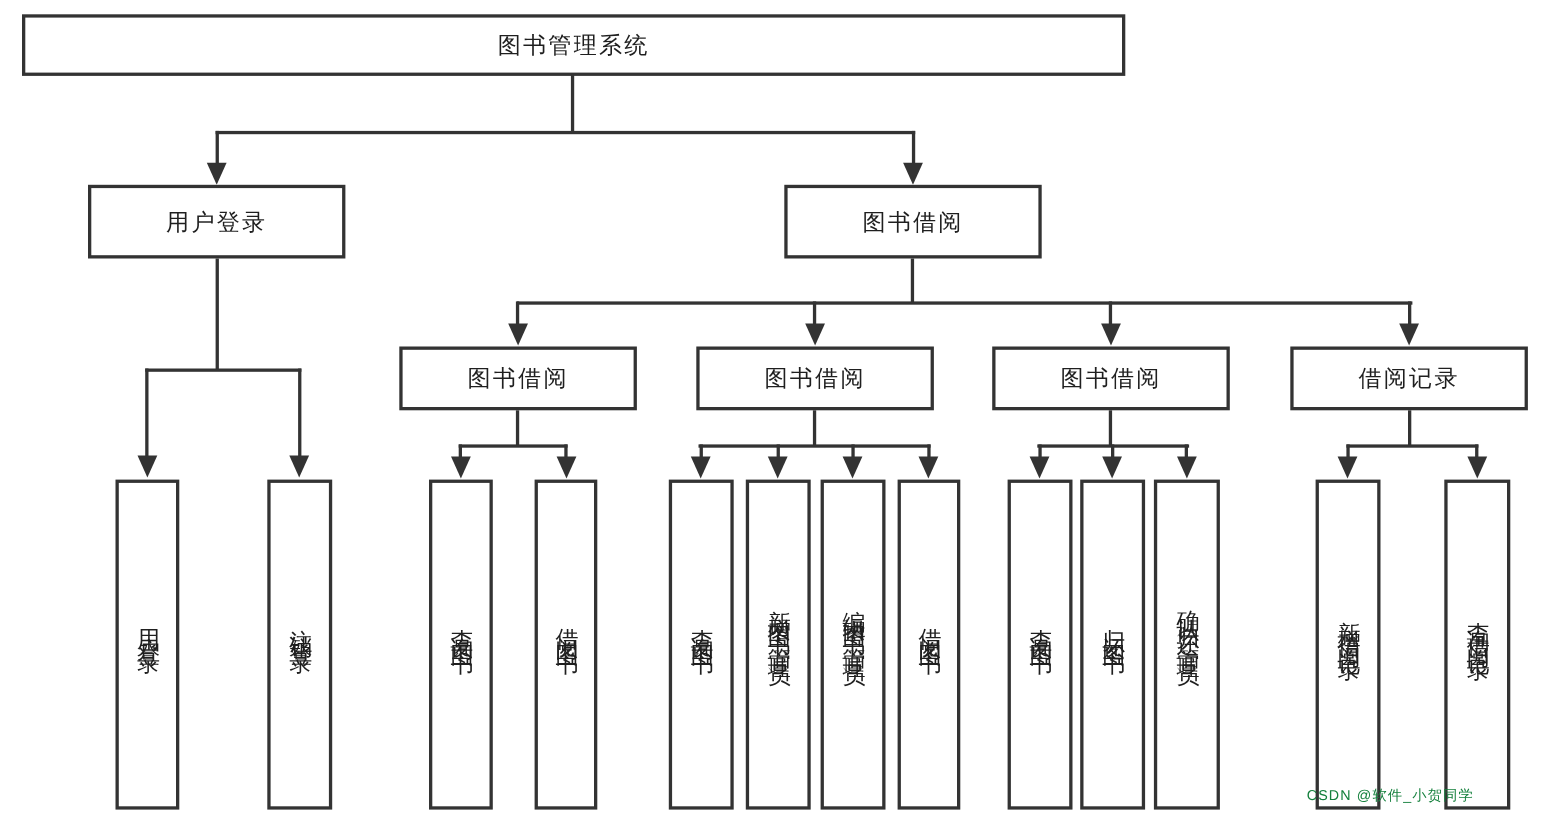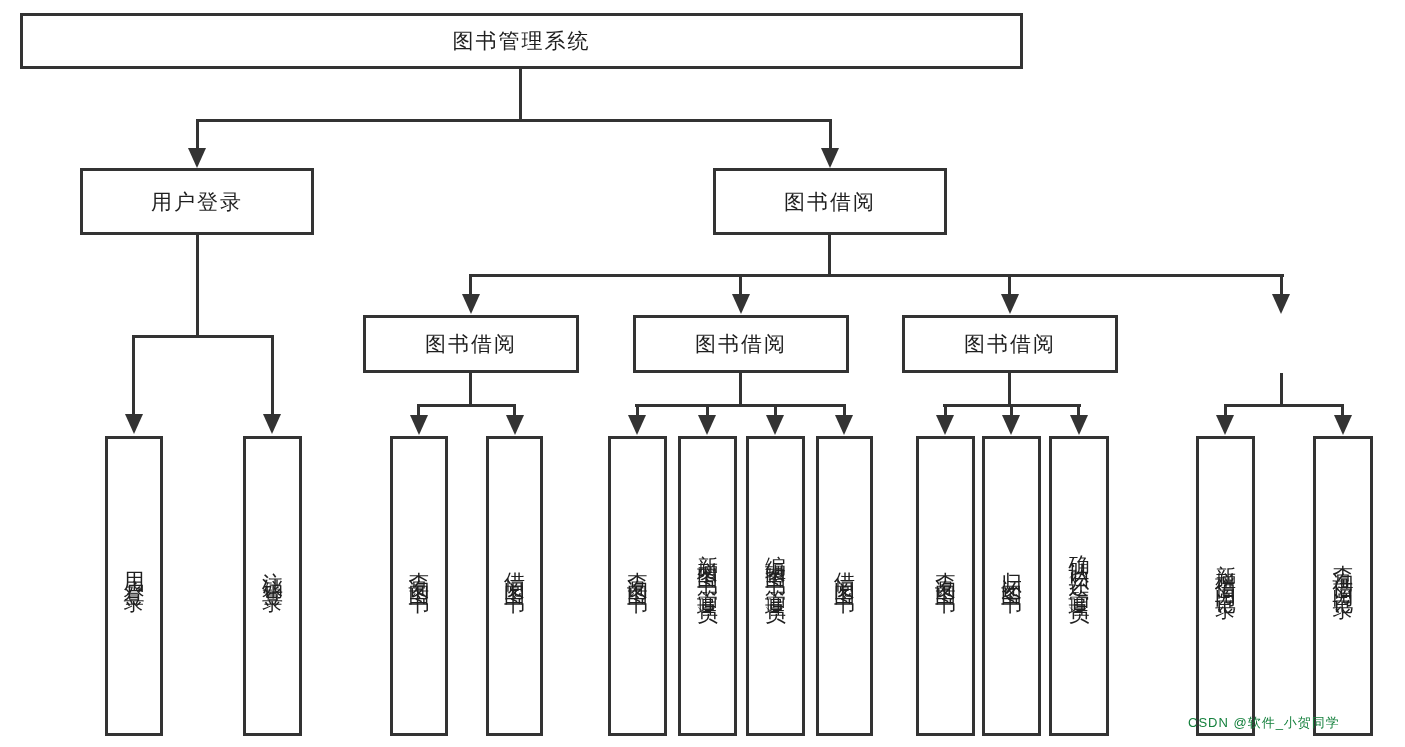--- a/index.html
+++ b/index.html
@@ -94,20 +94,21 @@
   <div class="vl" style="left:739px;top:274px;height:22px;"></div>
   <div class="ar" style="left:732px;top:294px;"></div>
   <div class="vl" style="left:1008px;top:274px;height:22px;"></div>
   <div class="ar" style="left:1001px;top:294px;"></div>
   <div class="vl" style="left:1280px;top:274px;height:22px;"></div>
   <div class="ar" style="left:1272px;top:294px;"></div>
 
   <div class="box" style="left:363px;top:315px;width:216px;height:58px;">图书借阅</div>
   <div class="box" style="left:633px;top:315px;width:216px;height:58px;">图书借阅</div>
   <div class="box" style="left:902px;top:315px;width:216px;height:58px;">图书借阅</div>
+  <div class="box" style="left:1173px;top:315px;width:216px;height:58px;">借阅记录</div>
 
   <div class="vl" style="left:469px;top:373px;height:33px;"></div>
   <div class="hl" style="left:417px;top:404px;width:99px;"></div>
   <div class="vl" style="left:417px;top:404px;height:13px;"></div>
   <div class="ar" style="left:410px;top:415px;"></div>
   <div class="vl" style="left:513px;top:404px;height:13px;"></div>
   <div class="ar" style="left:506px;top:415px;"></div>
 
   <div class="box v" style="left:390px;top:436px;width:58px;height:300px;">查询图书</div>
   <div class="box v" style="left:486px;top:436px;width:57px;height:300px;">借阅图书</div>

